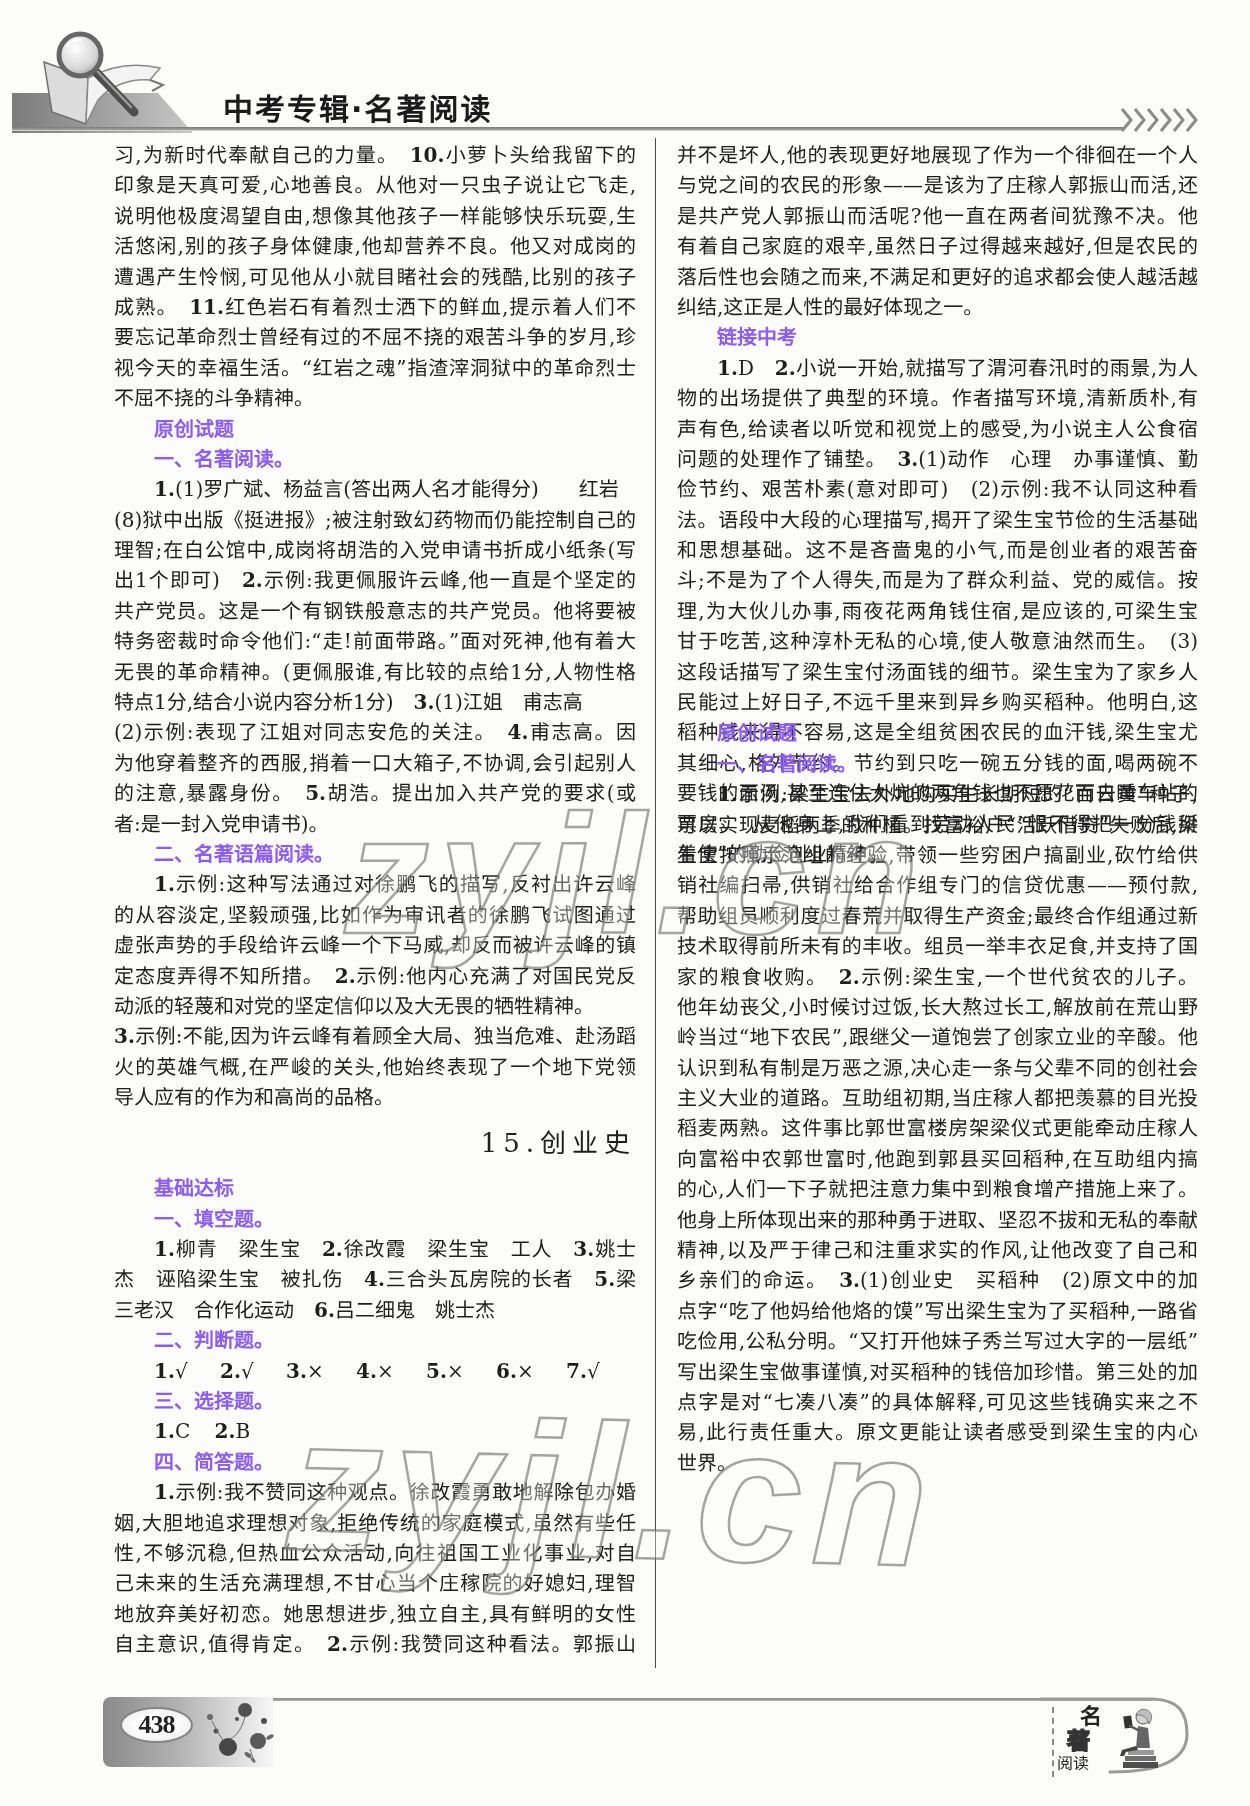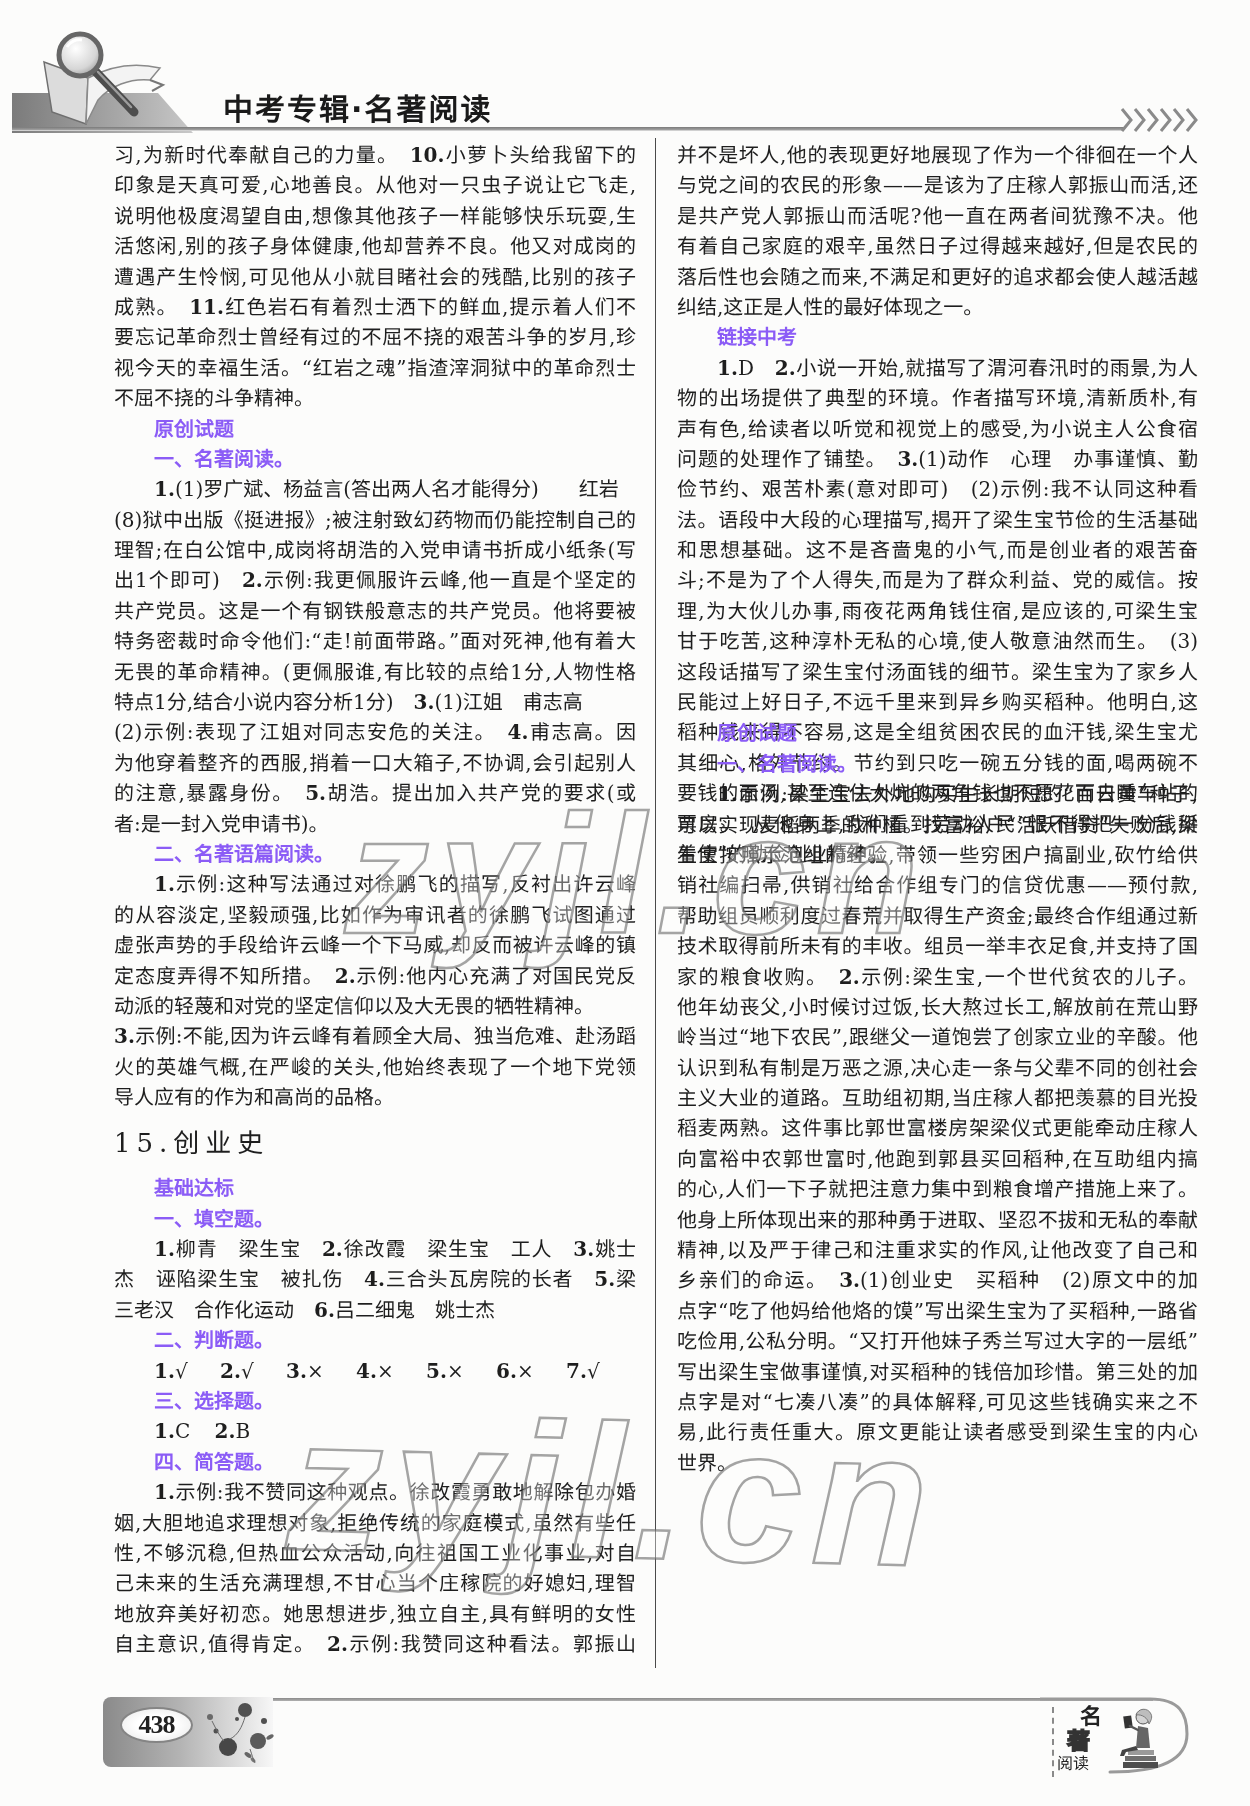--- a/index.html
+++ b/index.html
@@ -22,21 +22,21 @@
   .col{position:absolute;top:140px;}
   #left{left:114px;width:522px;}
   #right{left:677px;width:521px;}
   .ln{height:30.4px;line-height:30.4px;font-size:20px;white-space:nowrap;}
   .j{text-align:justify;text-align-last:justify;}
   .ind{text-indent:2em;}
   .hd{font-family:"DejaVu Sans","Liberation Sans",sans-serif;font-weight:bold;text-indent:2em;color:#8b5cf6;}
   .ln b{font-weight:bold;}
   .sp1{word-spacing:26px;}
   .sp2{word-spacing:18px;}
-  .title{height:60.8px;line-height:60.8px;text-align:left;font-size:26px;letter-spacing:6px;white-space:nowrap;}
+  .title{height:60.8px;line-height:60.8px;text-align:right;font-size:26px;letter-spacing:6px;white-space:nowrap;}
   #divider{left:655px;top:138px;width:1px;height:1530px;background:#4a4a4a;}
   
   .wm{
     position:absolute;white-space:nowrap;pointer-events:none;line-height:1;
     font-family:"Liberation Sans","DejaVu Sans",sans-serif;font-style:italic;font-weight:bold;
     color:rgba(255,255,255,0.35);-webkit-text-stroke:2.5px rgba(105,105,105,0.6);letter-spacing:10px;
   }
   #wm1{left:345px;top:791px;font-size:168px;}
   #wm2{left:285px;top:1388px;font-size:190px;transform:rotate(1.5deg);transform-origin:left bottom;}
   

